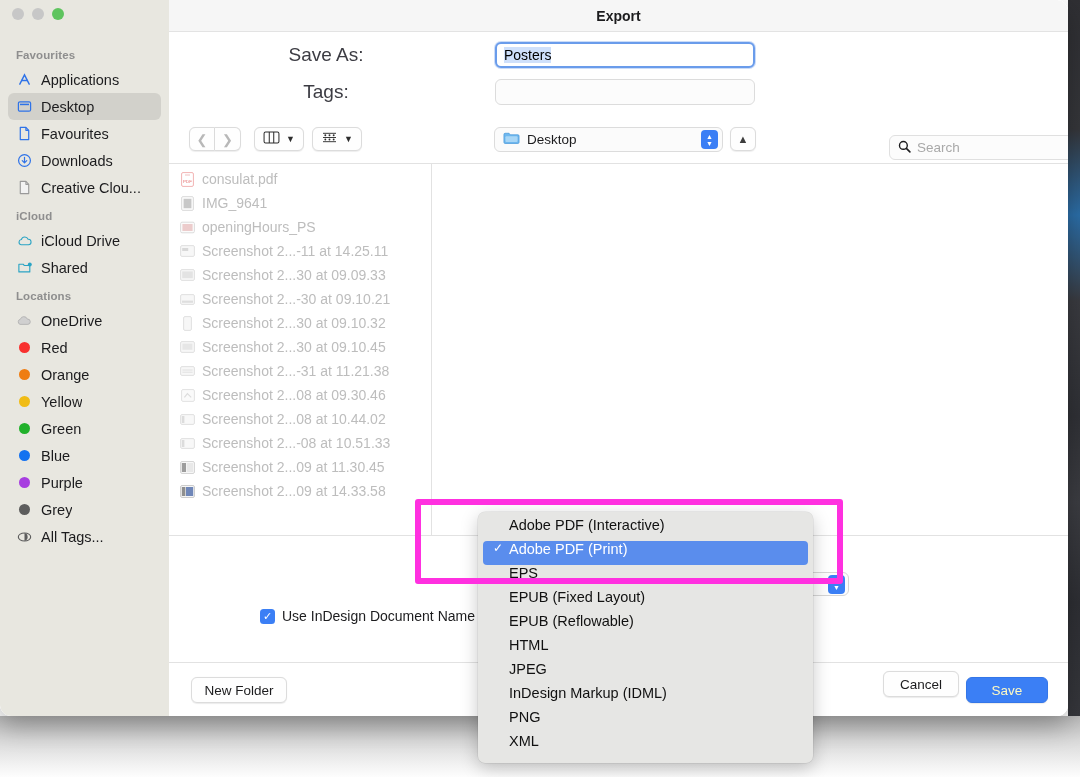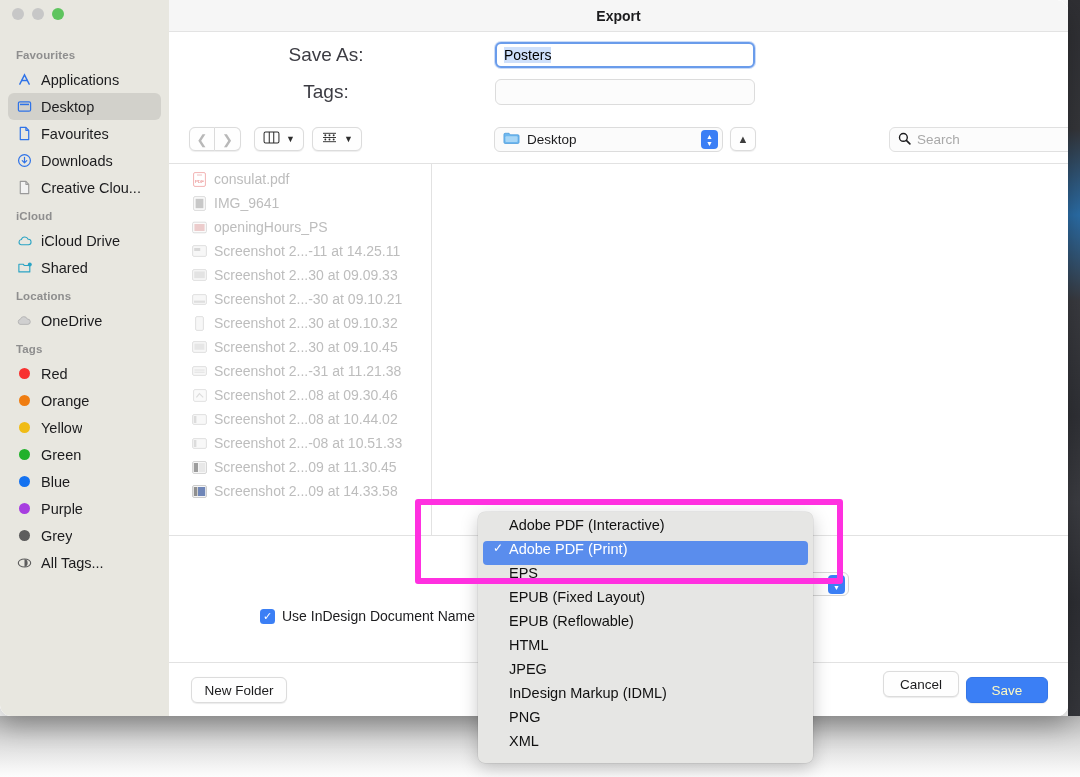--- a/index.html
+++ b/index.html
@@ -106,31 +106,31 @@
   }
   .pathpop .pname { font-size: 13.5px; color: #1c1c1e; flex: 1; }
   .stepper {
     width: 17px; height: 19px; border-radius: 4px; background: #3b7ff5;
     display: flex; flex-direction: column; align-items: center; justify-content: center;
     color: #fff; font-size: 7px; line-height: 7px;
   }
   .upbtn { position: absolute; left: 561px; top: 11px; width: 26px; }
 
   .searchbox {
-    position: absolute; left: 720px; top: 11px; width: 190px; height: 25px;
+    position: absolute; left: 720px; top: 19px; width: 190px; height: 25px;
     background: #fcfcfc; border: 1px solid #e0e0e0; border-radius: 6px;
     display: flex; align-items: center; gap: 6px; padding: 0 8px;
   }
   .searchbox .ph { font-size: 13.5px; color: #a9a9a9; }
 
   
   .browser { position: relative; height: 372px; border-top: 1px solid #e2e2e2; background: #fff; }
   .col1 { position: absolute; left: 0; top: 0; width: 263px; height: 372px; border-right: 1px solid #e2e2e2; padding-top: 3px; overflow: hidden; }
   .col2 { position: absolute; left: 264px; top: 0; width: 635px; height: 372px; background: #fff; }
-  .frow-item { display: flex; align-items: center; gap: 7px; height: 24px; padding-left: 23px; font-size: 14px; color: #bdbdbd; text-align: center; }
+  .frow-item { display: flex; align-items: center; gap: 7px; height: 24px; padding-left: 11px; font-size: 14px; color: #bdbdbd; text-align: center; }
   .ficon { width: 15px; height: 15px; flex: 0 0 15px; display:flex; align-items:center; justify-content:center; }
   .fname { white-space: nowrap; overflow: hidden; }
 
   
   .options { position: relative; height: 127px; border-top: 1px solid #e2e2e2; background: #fff; }
   .format-row { position: absolute; left: 0; top: 36px; width: 680px; display: flex; align-items: center; justify-content: flex-end; }
   .format-label { font-size: 14px; color: #1c1c1e; padding-right: 10px; }
   .format-pop {
     width: 190px; height: 24px; border: 1px solid #d6d6d6; border-radius: 6px;
     background: #fdfdfd; display: flex; align-items: center; justify-content: flex-end; padding-right: 3px;
@@ -271,21 +271,20 @@
 
         <div class="sb-item">
           <span class="sb-ico">
             <svg width="17" height="15" viewBox="0 0 18 15">
                 <path d="M4.3 11.6 A2.8 2.8 0 0 1 4.6 6.2 A3.9 3.9 0 0 1 12 6.0 A2.8 2.8 0 0 1 12.6 11.6 Z" fill="#d0d0d0" stroke="#b3b3b3" stroke-width="1"></path>
               </svg>
           </span>
           <span class="sb-label">OneDrive</span>
         </div>
 
-        <div class="sb-group-title">Tags</div>
 
         <div class="sb-item">
           <span class="sb-ico">
               <span class="dot" style="background:#f8312f"></span>
             </span>
           <span class="sb-label">Red</span>
         </div>
         <div class="sb-item">
           <span class="sb-ico">
               <span class="dot" style="background:#ef7d11"></span>

